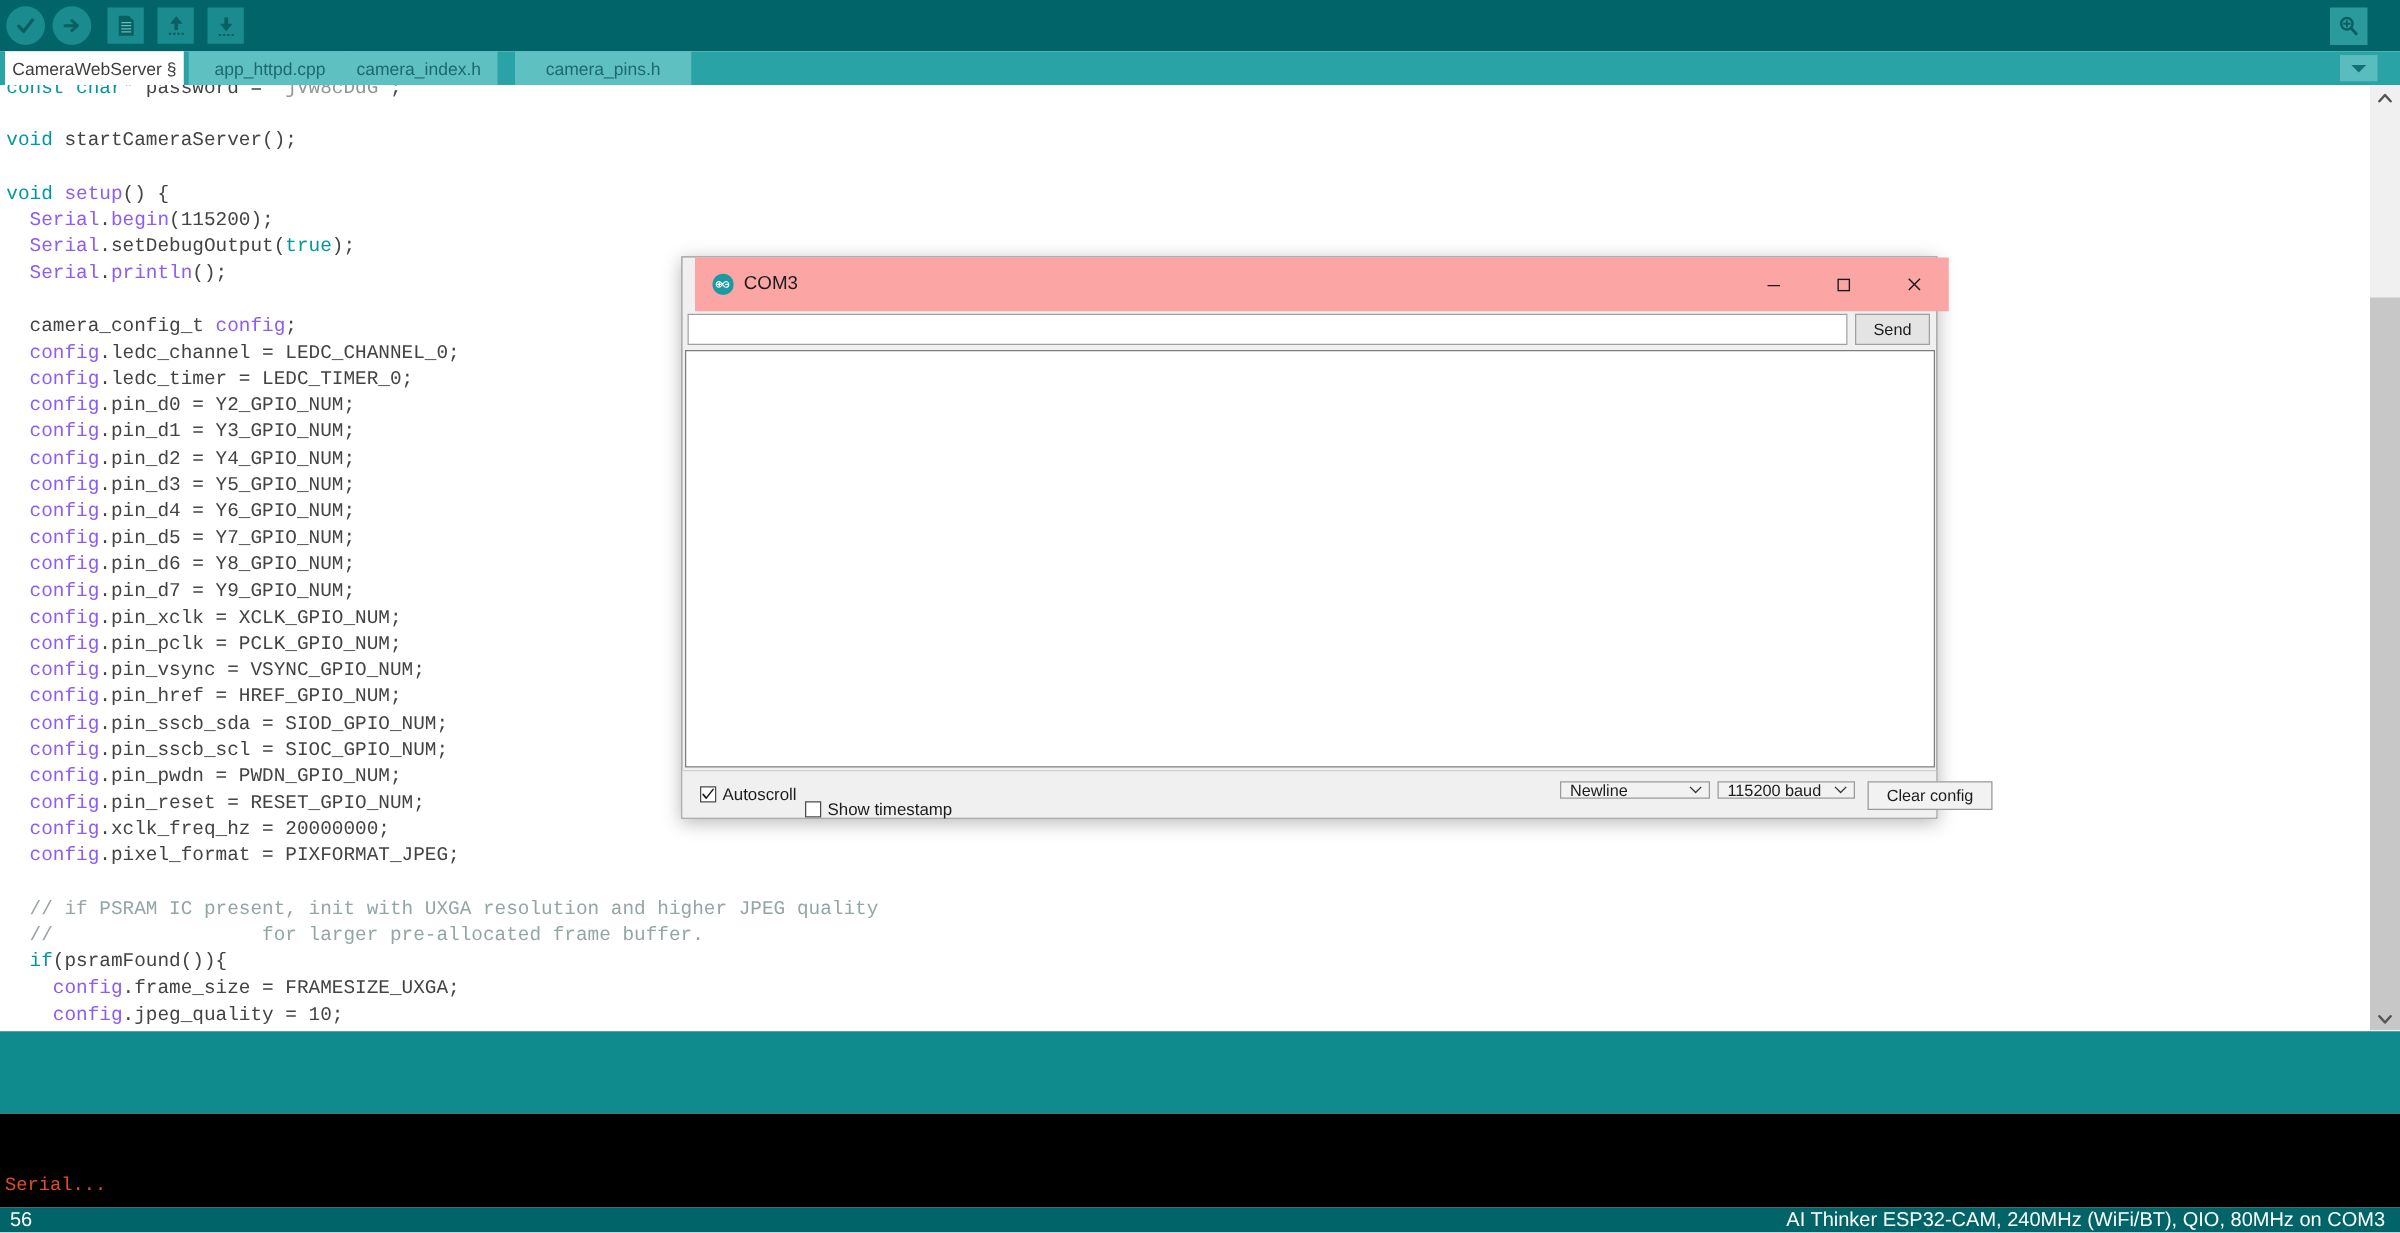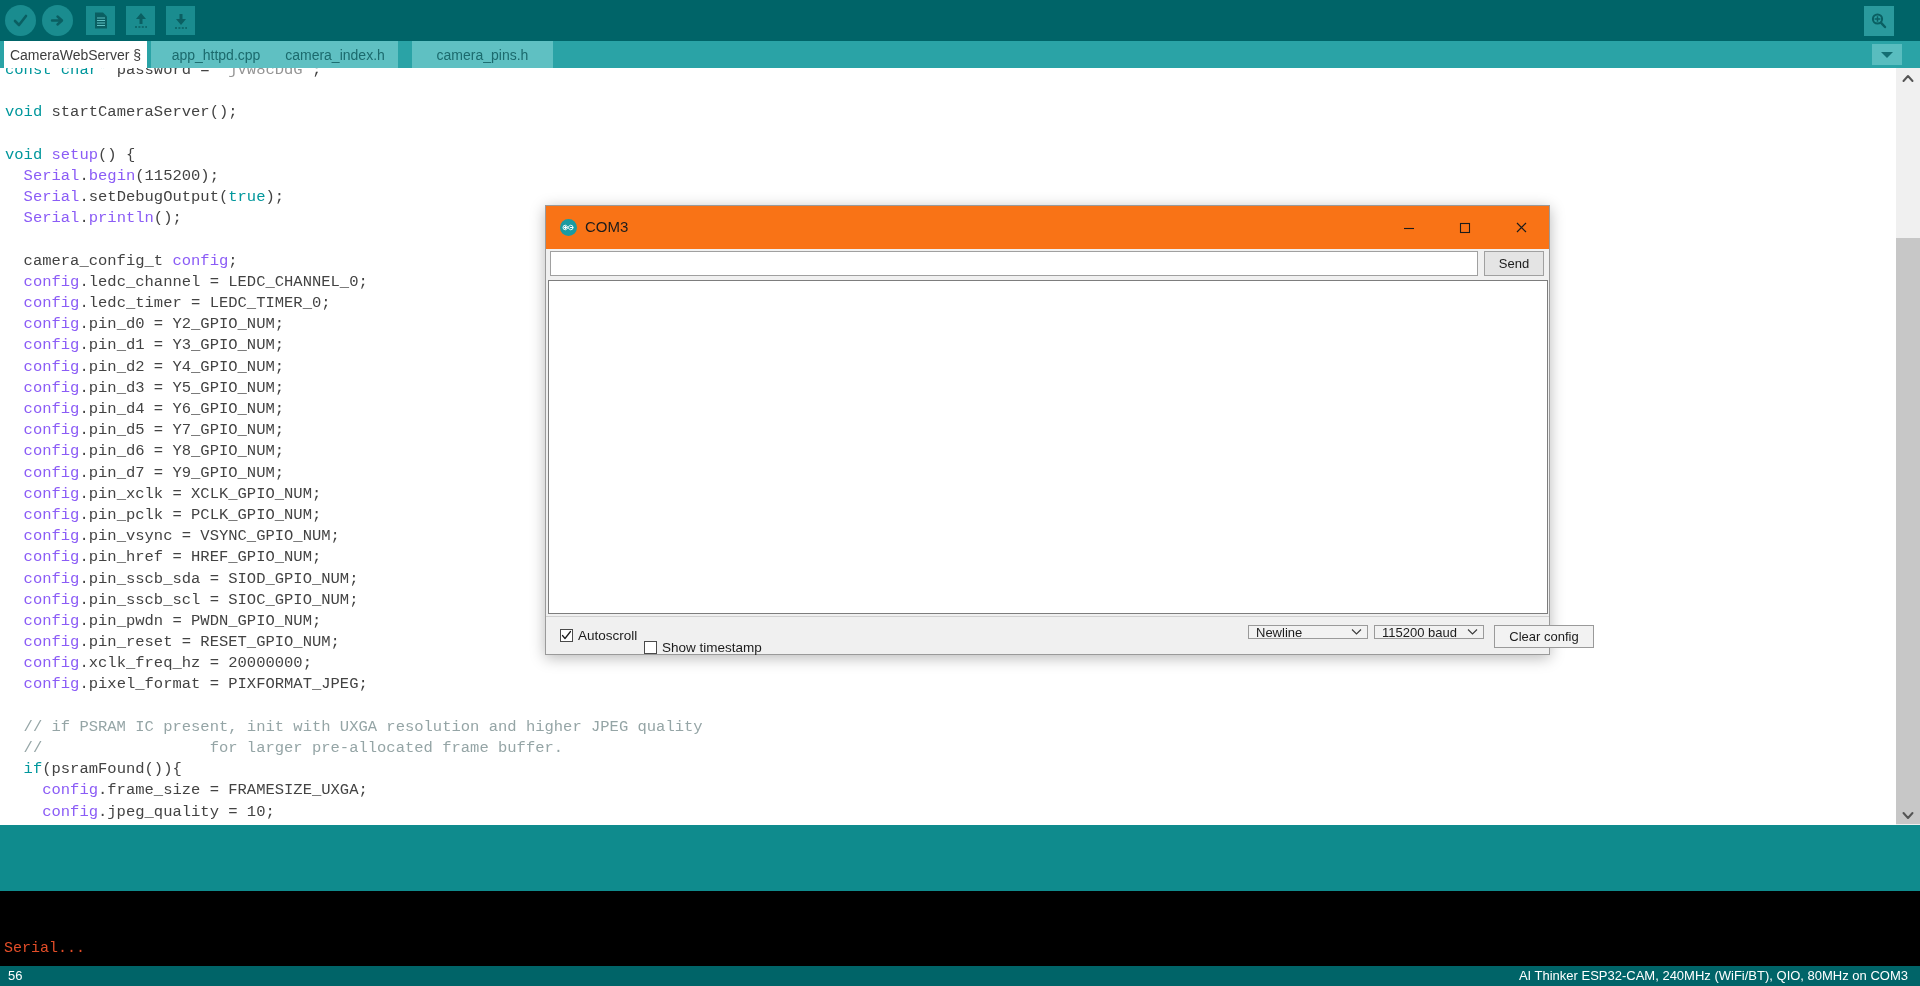--- a/index.html
+++ b/index.html
@@ -131,39 +131,39 @@
     padding: 5px 0 0 4px;
     box-sizing: border-box;
     white-space: pre;
     overflow: hidden;
   }
   .statusbar {
     position: absolute; top: 966px; left: 0;
     width: 1920px; height: 20px;
     background: #006468;
     color: #ffffff;
-    font-size: 13px;
+    font-size: 16px;
   }
   .statusbar .sb-left  { position: absolute; left: 8px;  top: 2px; }
   .statusbar .sb-right { position: absolute; right: 12px; top: 2px; }
 
   
   .dialog {
     position: absolute;
     left: 545px; top: 205px;
     width: 1005px; height: 450px;
     background: #f0f0f0;
     border: 1px solid #9a9a9a;
     box-shadow: 0 3px 14px rgba(0,0,0,0.28);
     box-sizing: border-box;
   }
   .dlg-title {
-    position: absolute; top: 0; left: 0;
+    position: absolute; top: 0; left: 10px;
     width: 100%; height: 43px;
-    background: #f97316;
+    background: #fca5a5;
     box-sizing: border-box;
   }
   .dlg-ardu-icon {
     position: absolute; left: 14px; top: 13px;
     width: 17px; height: 17px; border-radius: 50%;
     background: #1a9ba1;
     display: flex; align-items: center; justify-content: center;
   }
   .dlg-title-text {
     position: absolute; left: 39px; top: 12px;

